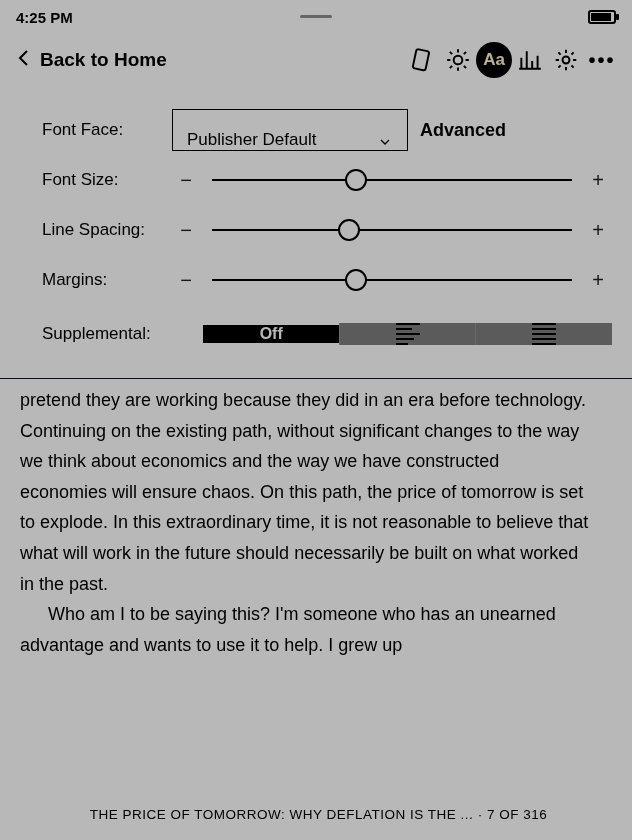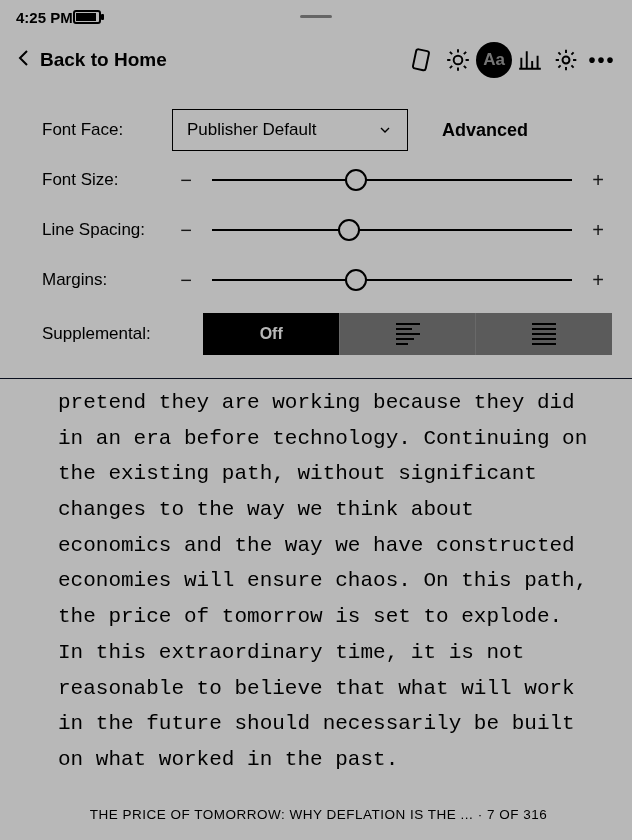--- a/index.html
+++ b/index.html
@@ -2,78 +2,78 @@
 <html><head>
   <meta charset="utf-8">
   <style>
     * { margin: 0; padding: 0; box-sizing: border-box; }
     html, body { width: 632px; height: 840px; font-family: -apple-system, "Segoe UI", Arial, sans-serif; background: #ffffff; overflow: hidden; }
 
     
     .overlay-dim { position: absolute; inset: 0; background: rgba(0,0,0,0.28); pointer-events: none; z-index: 5; }
 
     
-    .statusbar { position: relative; height: 34px; display: flex; align-items: center; padding: 0 16px; }
+    .statusbar { position: relative; height: 34px; display: flex; align-items: center; justify-content: space-between; padding: 0 16px; }
     .statusbar .time { font-size: 15px; font-weight: 600; }
     .statusbar .grab { width: 32px; height: 3px; background: #000; border-radius: 2px; position: absolute; left: 50%; top: 15px; transform: translateX(-50%); opacity: .45; }
     .statusbar .battery { width: 28px; height: 14px; border: 2px solid #000; border-radius: 3px; position: relative; }
     .statusbar .battery::after { content: ""; position: absolute; right: -5px; top: 2px; width: 3px; height: 6px; background: #000; border-radius: 1px; }
     .statusbar .battery .level { position: absolute; left: 1px; top: 1px; bottom: 1px; width: 20px; background: #000; }
 
     
     .toolbar { height: 52px; display: flex; align-items: center; padding: 0 12px; }
     .toolbar .back-arrow svg { width: 24px; height: 24px; }
     .toolbar .title { font-size: 19px; font-weight: 700; margin-left: 4px; }
     .toolbar .spacer { flex: 1; }
     .toolbar .ticon { width: 36px; height: 36px; display: flex; align-items: center; justify-content: center; }
     .ticon svg { width: 26px; height: 26px; }
     .ticon.active { background: #000; border-radius: 50%; }
-    .ticon.active .aa { color: #a3a3a3; font-weight: 600; font-size: 17px; }
+    .ticon.active .aa { color: #fef9c3; font-weight: 600; font-size: 17px; }
     .dots { font-size: 20px; letter-spacing: 2px; font-weight: 700; }
 
     
     .panel { padding: 20px 20px 4px 42px; border-bottom: 1px solid #0f172a; }
     .row { display: flex; align-items: center; min-height: 48px; gap: 12px; }
     .row .label { font-size: 17px; width: 118px; }
     .row.suppl-row .label { width: auto; }
 
-    .select-box { border: 1px solid #000; height: 42px; display: flex; align-items: center; justify-content: space-between; padding: 0 14px; font-size: 17px; }
+    .select-box { border: 1px solid #000; height: 42px; display: flex; align-items: flex-end; justify-content: space-between; padding: 0 14px; font-size: 17px; }
     .select-box.font-face { width: 236px; }
     .select-box .chev { display: flex; }
     .chev svg { width: 16px; height: 16px; }
-    .advanced { font-size: 18px; font-weight: 700; margin-left: 22px; }
+    .advanced { font-size: 18px; font-weight: 700; margin-left: 0; }
 
     .info-icon { width: 20px; height: 20px; display: flex; align-items: center; justify-content: center; }
 
     
     .suppl-wrap { position: relative; z-index: 10; padding: 8px 10px; margin: -8px -10px -8px 2px; }
     .suppl-halo { position: absolute; inset: 0; background: #fff; border-radius: 26px; }
     .select-box.suppl { position: relative; width: 362px; height: 42px; border: 2px solid #000; background: #fff; }
 
     
     .slider-row { margin-top: 2px; }
     .pm-btn { width: 28px; text-align: center; font-size: 20px; line-height: 1; color: #222; user-select: none; }
     .slider { position: relative; flex: 1; height: 24px; }
     .slider .track { position: absolute; top: 11px; left: 0; right: 0; height: 2px; background: #000; }
     .slider .knob { position: absolute; top: 1px; width: 22px; height: 22px; border: 2px solid #000; border-radius: 50%; background: #fff; transform: translateX(-50%); }
 
     
     .seg-row { margin-top: 6px; margin-bottom: 16px; }
-    .segmented { display: flex; width: 410px; height: 42px; }
+    .segmented { display: flex; width: 410px; height: 42px; align-items: center; }
     .seg { flex: 1; display: flex; align-items: center; justify-content: center; border-left: 1px solid rgba(255,255,255,0.15); }
     .seg:first-child { border-left: none; }
     .seg.active { background: #000; color: #fff; font-weight: 700; font-size: 16px; }
     .seg.inactive { background: #7f7f7f; }
     .just-icon { display: flex; flex-direction: column; gap: 3px; }
     .just-icon span { display: block; width: 24px; height: 2px; background: #000; }
     .just-left span:nth-child(2){ width: 16px;} .just-left span:nth-child(4){ width: 18px;} .just-left span:nth-child(5){ width: 12px;}
     .just-full span { width: 24px; } .just-full span:nth-child(5){ width: 24px;}
 
     
-    .content { padding: 6px 42px 0 58px; font-family: Liberation Mono, monospace; font-size: 21px; line-height: 1.7; }
+    .content { padding: 6px 42px 0 20px; font-family: Liberation Sans, sans-serif; font-size: 18px; line-height: 1.7; }
     .content .p2 { text-indent: 28px; margin-top: 0; }
 
     
     .footer { position: absolute; bottom: 18px; left: 5px; right: 0; text-align: center; font-size: 13.5px; letter-spacing: .5px; }
   </style>
 </head>
 <body>
 
 <div class="statusbar">
   <span class="time">4:25 PM</span>
@@ -190,19 +190,20 @@
             <span></span>
           </div>
       </div>
     </div>
   </div>
 
 </div>
 
 <div class="content">
   <p>pretend they are working because they did in an era before technology. Continuing on the existing path, without significant changes to the way we think about economics and the way we have constructed economies will ensure chaos. On this path, the price of tomorrow is set to explode. In this extraordinary time, it is not reasonable to believe that what will work in the future should necessarily be built on what worked in the past.</p>
+  <p class="p2">Who am I to be saying this? I'm someone who has an unearned advantage and wants to use it to help. I grew up</p>
 </div>
 
 <div class="footer">
   <span>THE PRICE OF TOMORROW: WHY DEFLATION IS THE ...</span><span> · </span><span>7 OF 316</span>
 </div>
 
 <div class="overlay-dim"></div>
 
 </body></html>

